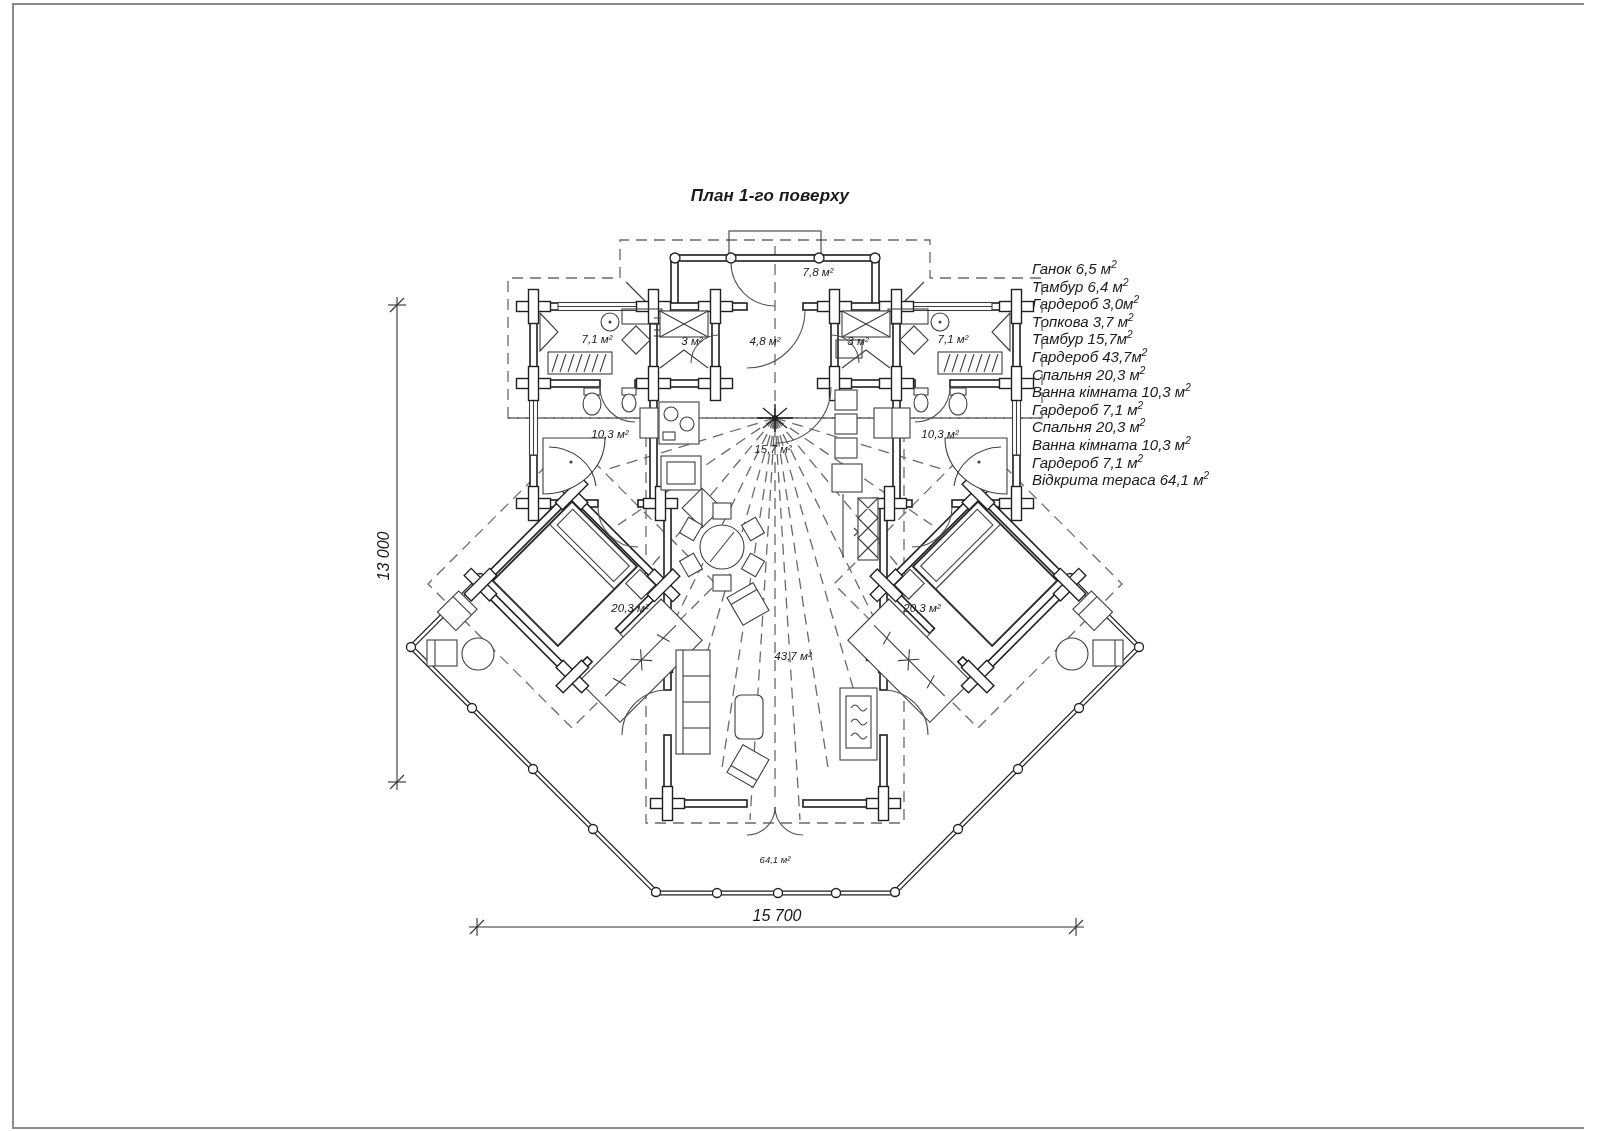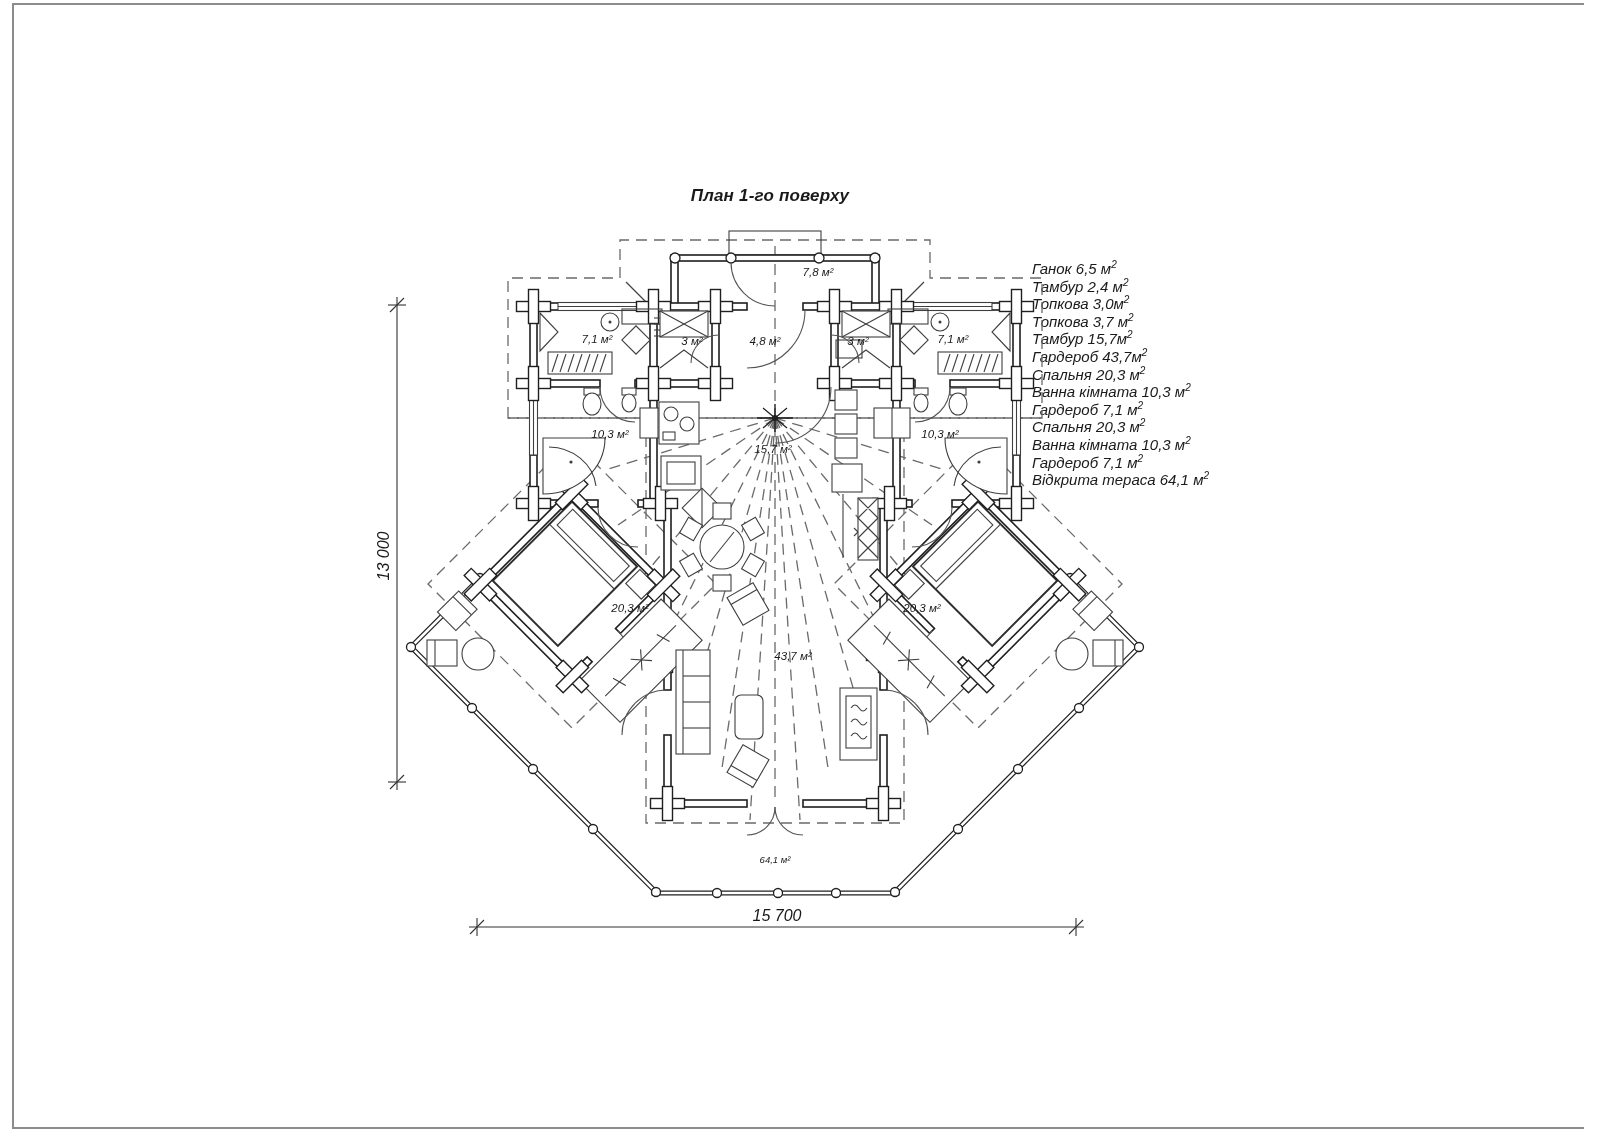--- a/index.html
+++ b/index.html
@@ -37,22 +37,22 @@
 </head>
 <body>
 
 <div id="page">
   <div id="frame"></div>
 
   <div id="title">План 1-го поверху</div>
 
   <div id="legend">
       <div class="legend-row"><span>Ганок 6,5 м</span><sup>2</sup></div>
-      <div class="legend-row"><span>Тамбур 2,4 м</span><sup>2</sup></div>
-      <div class="legend-row"><span>Топкова 3,0м</span><sup>2</sup></div>
+      <div class="legend-row"><span>Тамбур 6,4 м</span><sup>2</sup></div>
+      <div class="legend-row"><span>Гардероб 3,0м</span><sup>2</sup></div>
       <div class="legend-row"><span>Топкова 3,7 м</span><sup>2</sup></div>
       <div class="legend-row"><span>Тамбур 15,7м</span><sup>2</sup></div>
       <div class="legend-row"><span>Гардероб 43,7м</span><sup>2</sup></div>
       <div class="legend-row"><span>Спальня 20,3 м</span><sup>2</sup></div>
       <div class="legend-row"><span>Ванна кімната 10,3 м</span><sup>2</sup></div>
       <div class="legend-row"><span>Гардероб 7,1 м</span><sup>2</sup></div>
       <div class="legend-row"><span>Спальня 20,3 м</span><sup>2</sup></div>
       <div class="legend-row"><span>Ванна кімната 10,3 м</span><sup>2</sup></div>
       <div class="legend-row"><span>Гардероб 7,1 м</span><sup>2</sup></div>
       <div class="legend-row"><span>Відкрита тераса 64,1 м</span><sup>2</sup></div>

